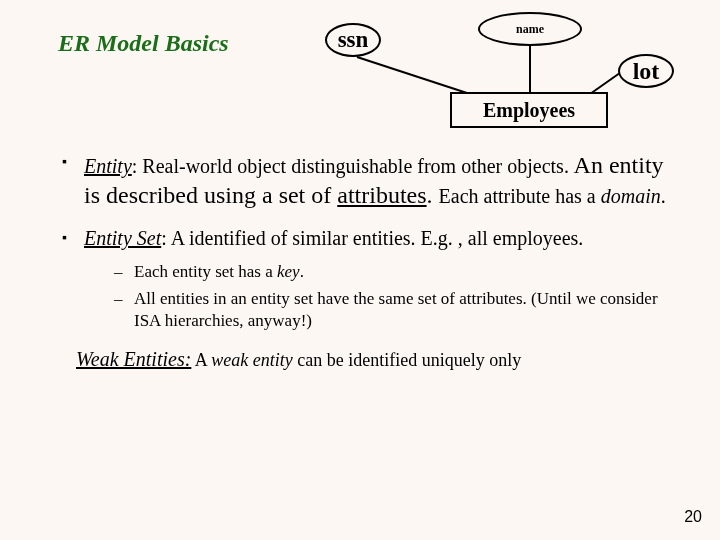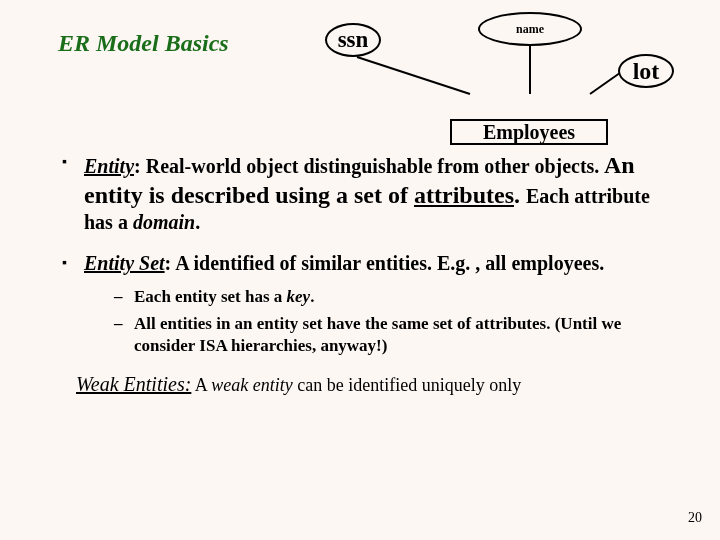--- a/index.html
+++ b/index.html
@@ -33,28 +33,27 @@
     align-items: center;
     justify-content: center;
     background: #fcf7f3;
   }
   .ssn  { left: 325px; top: 23px; width: 56px; height: 34px; font-size: 23px; }
   .name { left: 478px; top: 12px; width: 104px; height: 34px; font-size: 12px; }
   .lot  { left: 618px; top: 22px; width: 56px; height: 34px; font-size: 24px; margin-top: 32px; }
   .entity-rect {
     position: absolute;
     left: 450px; top: 92px;
-    width: 158px; height: 26px;
+    width: 158px; height: 36px;
     border: 2px solid #000;
     font-family: "Times New Roman", Times, serif;
     font-weight: bold;
     font-size: 20px;
     display: flex; align-items: center; justify-content: center;
     background: #fcf7f3;
-    margin-top: 27px;
   }
   svg.connectors {
     position: absolute; left: 0; top: 0;
     width: 720px; height: 540px;
     pointer-events: none;
   }
   .body {
     position: absolute;
     left: 40px; top: 150px;
     width: 640px;
@@ -65,21 +64,20 @@
   }
   ul.outer {
     list-style: none;
     padding-left: 24px;
     margin: 0;
   }
   ul.outer > li {
     position: relative;
     padding-left: 20px;
     margin-bottom: 16px;
-    font-weight: bold;
   }
   ul.outer > li::before {
     content: "▪";
     position: absolute;
     left: -2px; top: 3px;
     font-size: 14px;
     color: #000;
   }
   ul.inner {
     list-style: none;
@@ -105,22 +103,22 @@
     padding-left: 36px;
     font-size: 20px;
   }
   .weak-body {
     padding-left: 58px;
     font-size: 18px;
   }
   .pagenum {
     position: absolute;
     right: 18px; bottom: 14px;
-    font-family: Liberation Serif, serif;
-    font-size: 14px;
+    font-family: Liberation Sans, sans-serif;
+    font-size: 16px;
     color: #000;
   }
 </style>
 </head>
 <body>
 
 <svg class="connectors">
   <line x1="357" y1="57" x2="470" y2="94" stroke="#000" stroke-width="2"></line>
   <line x1="530" y1="46" x2="530" y2="94" stroke="#000" stroke-width="2"></line>
   <line x1="644" y1="56" x2="590" y2="94" stroke="#000" stroke-width="2"></line>

